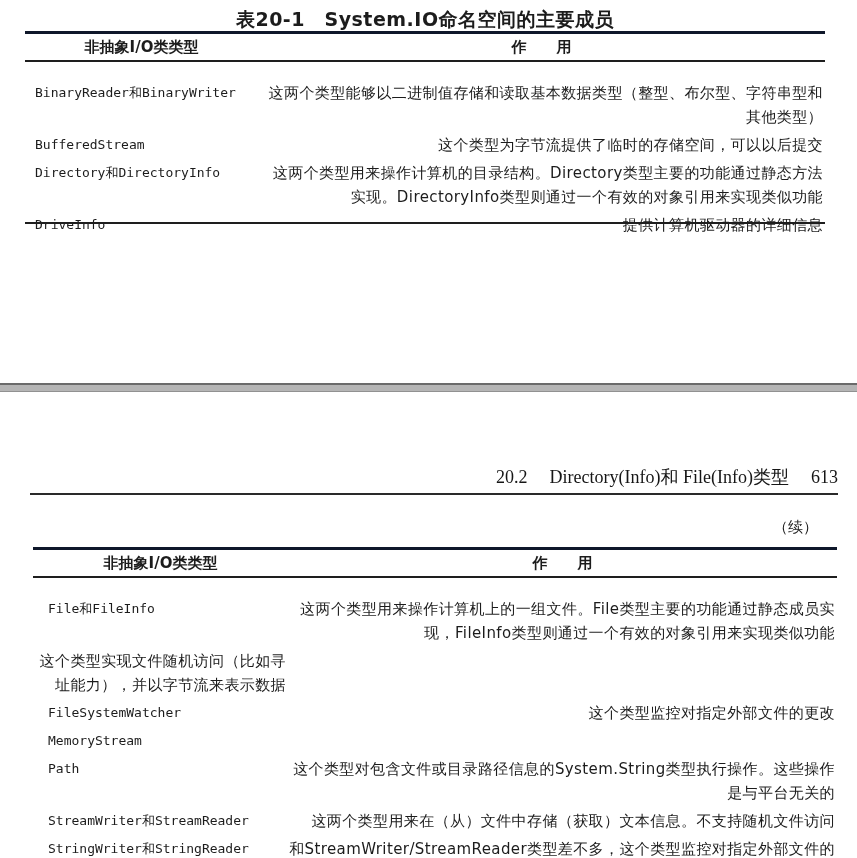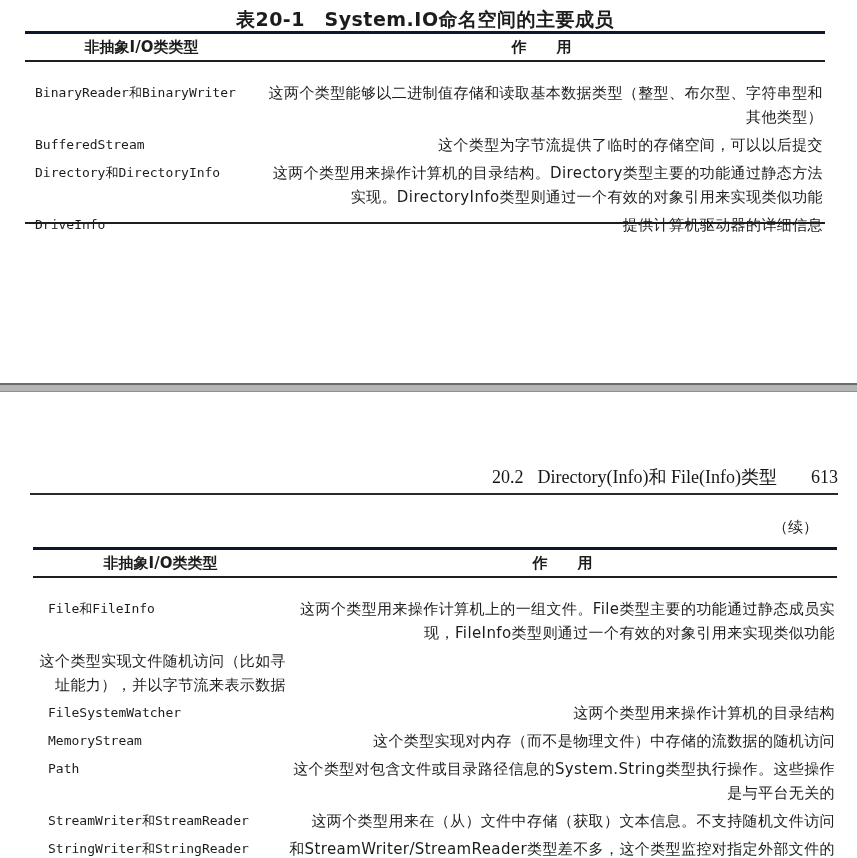--- a/index.html
+++ b/index.html
@@ -53,22 +53,22 @@
     border-bottom:1px solid #919191;
   }
 
   
   .running-head {
     top:465px; right:19px;
     display:flex; align-items:baseline;
     font-family:"Liberation Serif", serif;
     font-size:18px; color:#161616;
   }
-  .running-head .sec-no { margin-right:14px; }
-  .running-head .pg-no { margin-left:34px; }
+  .running-head .sec-no { margin-right:22px; }
+  .running-head .pg-no { margin-left:22px; }
   .head-rule {
     top:493px; left:30px; width:808px; height:0;
     border-top:2px solid #2a2a2a;
   }
   .continued {
     top:518px; right:39px;
     font-family:"Liberation Serif", serif;
     font-size:15px;
   }
 </style>
@@ -121,25 +121,24 @@
   <div class="tbody">
     <div class="trow">
       <div class="cell type">File和FileInfo</div>
       <div class="cell desc">这两个类型用来操作计算机上的一组文件。File类型主要的功能通过静态成员实现，FileInfo类型则通过一个有效的对象引用来实现类似功能</div>
     </div>
     <div class="trow">
       <div class="cell desc">这个类型实现文件随机访问（比如寻址能力），并以字节流来表示数据</div>
     </div>
     <div class="trow">
       <div class="cell type">FileSystemWatcher</div>
-      <div class="cell desc">这两个类型用来操作计算机的目录结构</div>
+      <div class="cell desc">这个类型监控对指定外部文件的更改</div>
     </div>
     <div class="trow">
       <div class="cell type">MemoryStream</div>
-      <div class="cell desc">这个类型实现对内存（而不是物理文件）中存储的流数据的随机访问</div>
     </div>
     <div class="trow">
       <div class="cell type">Path</div>
       <div class="cell desc">这个类型对包含文件或目录路径信息的System.String类型执行操作。这些操作是与平台无关的</div>
     </div>
     <div class="trow">
       <div class="cell type">StreamWriter和StreamReader</div>
       <div class="cell desc">这两个类型用来在（从）文件中存储（获取）文本信息。不支持随机文件访问</div>
     </div>
     <div class="trow">

